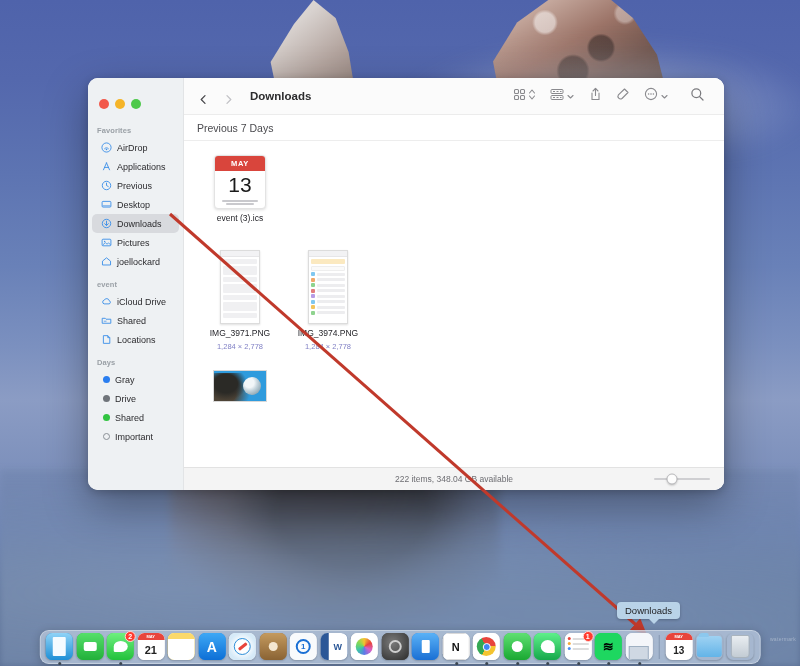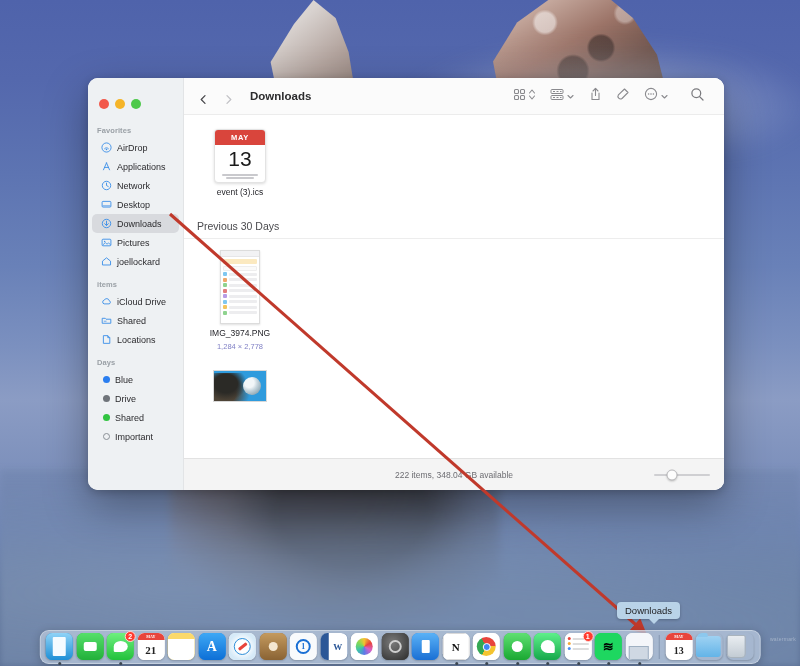--- a/index.html
+++ b/index.html
@@ -180,21 +180,21 @@
   }
   .april-thumb .land {
     position:absolute; left:-4px; top:2px; width:40px; height:30px;
     background:
       radial-gradient(ellipse at 40% 35%, #2b2a26 0 34%, rgba(40,38,34,0) 62%),
       radial-gradient(ellipse at 18% 70%, #4d4336 0 40%, rgba(77,67,54,0) 70%);
   }
 
   
   .statusbar {
-    height:32px; background:#f4f4f4; border-top:1px solid #e2e2e2;
+    height:23px; background:#f4f4f4; border-top:1px solid #e2e2e2;
     display:flex; align-items:center; justify-content:center;
     position:relative; flex-shrink:0;
   }
   .status-text { font-size:8.5px; color:#6d6d72; }
   .zoom-slider {
     position:absolute; right:14px; top:50%; transform:translateY(-50%);
     width:56px; height:2px; background:#cfcfd2; border-radius:1px;
   }
   .zoom-knob {
     position:absolute; left:18px; top:50%; transform:translate(-50%,-50%);
@@ -233,25 +233,24 @@
     bottom:2px; height:34px;
     background:rgba(212,224,238,.55); border:1px solid rgba(255,255,255,.35);
     border-radius:9px; display:flex; align-items:center;
     padding:0 5px; gap:2.5px;
     backdrop-filter:blur(8px);
     box-shadow:0 2px 10px rgba(0,0,0,.22);
   }
   .dock-app { position:relative; width:28px; height:28px; }
   .dock-ico {
     width:27px; height:27px; border-radius:6.5px;
-    display:flex; align-items:center; 
+    display:flex; align-items:center; justify-content:center;
     font-size:11px; font-weight:700; color:#fff;
     box-shadow:0 1px 2px rgba(0,0,0,.2); overflow:hidden;
     position:relative;
-    font-family:Liberation Serif, serif;
   }
   .dock-badge {
     position:absolute; right:-1px; top:-2px; min-width:11px; height:11px;
     background:#ff3b30; color:#fff; font-size:7px; font-weight:700;
     border-radius:6px; display:flex; align-items:center; justify-content:center;
     border:1px solid #ffd9d6; padding:0 2px; z-index:2;
   }
   .run-dot {
     position:absolute; bottom:-4px; left:50%; transform:translateX(-50%);
     width:3px; height:3px; border-radius:50%; background:#3c4650;
@@ -308,21 +307,21 @@
               </span>
               <span>Applications</span>
             </div>
             <div class="sb-item">
               <span class="sb-ico">
                 <svg class="sb-ico" viewBox="0 0 12 12" fill="none">
                   <circle cx="6" cy="6" r="4.6" stroke="#3c8fe8" stroke-width="1"></circle>
                   <path d="M6 3.4 L6 6 L7.9 7.1" stroke="#3c8fe8" stroke-width="1" stroke-linecap="round"></path>
                 </svg>
               </span>
-              <span>Network</span>
+              <span>Previous</span>
             </div>
             <div class="sb-item">
               <span class="sb-ico">
                 <svg class="sb-ico" viewBox="0 0 12 12" fill="none">
                   <rect x="1.2" y="2.6" width="9.6" height="6.2" rx="1" stroke="#3c8fe8" stroke-width="1"></rect>
                   <line x1="1.8" y1="7.4" x2="10.2" y2="7.4" stroke="#3c8fe8" stroke-width=".8"></line>
                 </svg>
               </span>
               <span>Desktop</span>
             </div>
@@ -348,21 +347,21 @@
             <div class="sb-item">
               <span class="sb-ico">
                 <svg class="sb-ico" viewBox="0 0 12 12" fill="none">
                   <path d="M1.6 5.6 L6 2 L10.4 5.6 L10.4 9.8 L1.6 9.8 Z" stroke="#3c8fe8" stroke-width="1" stroke-linejoin="round"></path>
                 </svg>
               </span>
               <span>joellockard</span>
             </div>
           </div>
           <div class="sb-group">
-            <div class="sb-head">items</div>
+            <div class="sb-head">event</div>
             <div class="sb-item">
               <span class="sb-ico">
                 <svg class="sb-ico" viewBox="0 0 12 12" fill="none">
                   <path d="M3.4 8.6 A2.1 2.1 0 0 1 3.6 4.5 A2.8 2.8 0 0 1 8.9 5.1 A1.8 1.8 0 0 1 8.8 8.6 Z" stroke="#3c8fe8" stroke-width="1" stroke-linejoin="round"></path>
                 </svg>
               </span>
               <span>iCloud Drive</span>
             </div>
             <div class="sb-item">
               <span class="sb-ico">
@@ -380,21 +379,21 @@
                   <path d="M7.4 1.8 L7.4 4 L9.6 4" stroke="#3c8fe8" stroke-width="1" stroke-linejoin="round"></path>
                 </svg>
               </span>
               <span>Locations</span>
             </div>
           </div>
           <div class="sb-group">
             <div class="sb-head">Days</div>
             <div class="sb-item">
               <span class="tag-dot" style="background: rgb(42, 126, 240);"></span>
-              <span>Blue</span>
+              <span>Gray</span>
             </div>
             <div class="sb-item">
               <span class="tag-dot" style="background: rgb(111, 116, 122);"></span>
               <span>Drive</span>
             </div>
             <div class="sb-item">
               <span class="tag-dot" style="background: rgb(49, 196, 65);"></span>
               <span>Shared</span>
             </div>
             <div class="sb-item">
@@ -499,35 +498,51 @@
               <svg width="15" height="15" viewBox="0 0 15 15">
                 <circle cx="6.3" cy="6.3" r="4.4" fill="none" stroke="#7a7a7e" stroke-width="1.25"></circle>
                 <line x1="9.6" y1="9.6" x2="13" y2="13" stroke="#7a7a7e" stroke-width="1.25" stroke-linecap="round"></line>
               </svg>
             </span>
           </div>
         </div>
       </div>
 
       <div class="content" id="content-sections">
+          <div class="sec-head">Previous 7 Days</div>
           <div class="sec-body" style="padding: 14px 0px 16px 18px;">
             <div class="file">
               <div class="ics">
       <div class="ics-top">MAY</div>
       <div class="ics-day">13</div>
       <div class="ics-meta">
         <div class="ics-line" style="width:82%"></div>
         <div class="ics-line" style="width:62%"></div>
       </div>
     </div>
               <div class="file-name">event (3).ics</div>
             </div>
           </div>
-          <div class="sec-head">Previous 30 Days</div>
           <div class="sec-body">
+            <div class="file">
+              <div class="shot">
+      <div class="shot-bar"></div>
+      <div class="shot-rows">
+                  <div class="shot-row"></div>
+                  <div class="shot-row tall"></div>
+                  <div class="shot-row"></div>
+                  <div class="shot-row tall"></div>
+                  <div class="shot-row"></div>
+                  <div class="shot-row tall"></div>
+                  <div class="shot-row"></div>
+                </div>
+    </div>
+              <div class="file-name">IMG_3971.PNG</div>
+              <div class="file-sub">1,284 × 2,778</div>
+            </div>
             <div class="file">
               <div class="shot">
       <div class="shot-bar"></div>
       <div class="shot-rows" style="padding:2px 2px 0">
                   <div class="shot-row amber"></div>
                   <div class="shot-row white"></div>
                 </div>
       <div class="shot-list">
                   <div class="shot-li">
                     <i style="background:#7fc7f0"></i>

